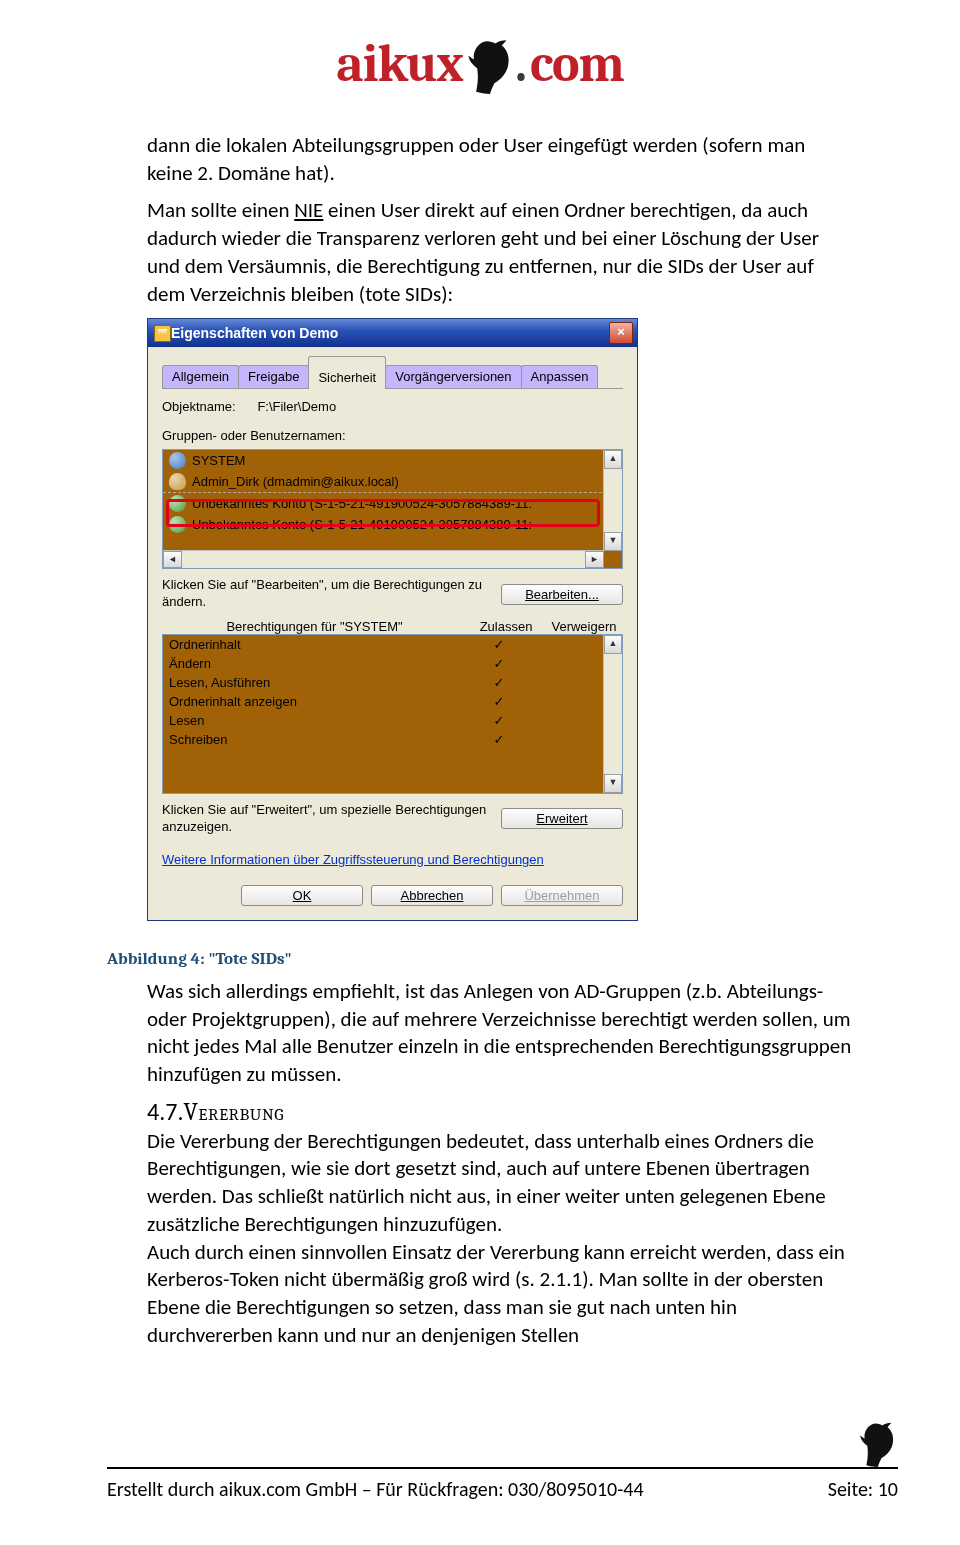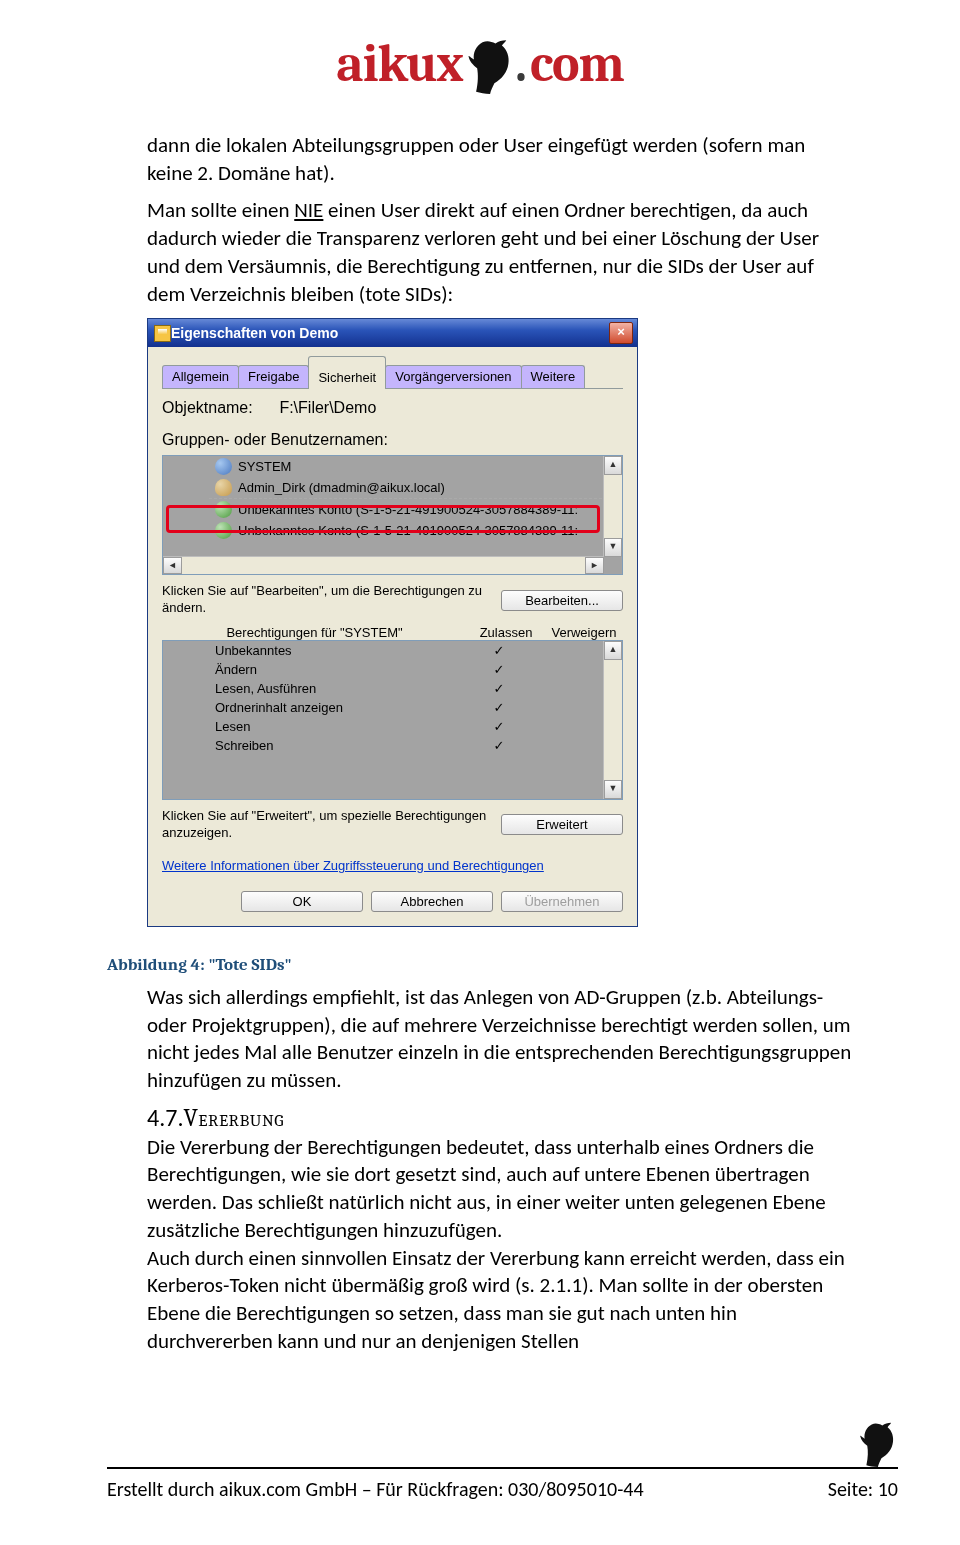--- a/index.html
+++ b/index.html
@@ -59,41 +59,41 @@
     gap:0;
   }
   .win .ti{ width:15px;height:15px;background:#f6c544;border:1px solid #8a6a13;position:relative;}
   .win .ti::after{content:"";position:absolute;inset:3px;background:linear-gradient(#fff,#f6c544 60%);}
   .win .titlebar span.t{flex:1; font-weight:bold; font-size:14px;}
   .win .x{width:22px;height:20px;background:linear-gradient(#f3b3a5,#d04b2e);border:1px solid #7d2610;color:#fff;font-weight:bold;font-size:13px;text-align:center;line-height:18px;border-radius:2px;}
   .win .inner{padding:8px 14px 14px 14px;}
   .tabs{display:flex;align-items:flex-end;border-bottom:1px solid #919b9c;margin-bottom:10px;}
   .tab{padding:3px 9px 4px 9px;border:1px solid #919b9c;border-bottom:none;background:#c4b5fd;font-size:13px;border-radius:3px 3px 0 0;margin-right:-1px;white-space:nowrap;}
   .tab.active{background:#ece9d8;position:relative;top:1px;padding-top:13px;text-align:right;}
-  .lbl{font-size:16px;margin:6px 0;}
+  .lbl{font-size:13px;margin:6px 0;}
   .listbox, .permbox{
-    background:#a3a3a3;border:1px solid #7f9db9;position:relative;padding-left:46px;
+    background:#a16207;border:1px solid #7f9db9;position:relative;
   }
   .listbox{height:118px;}
   .listbox .row{display:flex;align-items:center;gap:6px;padding:2px 6px;font-size:13px;white-space:nowrap;overflow:hidden;}
   .listbox .row.cut{border-bottom:1px dashed #aaa;}
   .listbox .ico{width:17px;height:17px;flex:none;}
   .ico.grp{background:radial-gradient(circle at 30% 30%,#a6c8f0,#4a78c0);border-radius:50%;}
   .ico.usr{background:radial-gradient(circle at 30% 30%,#e8d5a8,#c69a4b);border-radius:50% 50% 40% 40%;}
   .ico.unk{background:radial-gradient(circle at 30% 30%,#bde2b5,#4a9a3c);border-radius:50%;}
   .highlight{position:absolute;left:3px;right:22px;top:49px;height:22px;border:3px solid #e2001a;border-radius:4px;pointer-events:none;}
   .sbar{position:absolute;right:0;top:0;bottom:17px;width:18px;background:#ece9d8;border-left:1px solid #bdbdbd;}
   .sbtn{height:17px;background:linear-gradient(#fdfdfd,#d9d9d9);border:1px solid #9c9c9c;font-size:9px;text-align:center;line-height:14px;color:#333;}
   .hbar{position:absolute;left:0;right:18px;bottom:0;height:17px;background:#ece9d8;border-top:1px solid #bdbdbd;display:flex;}
   .hbar .sbtn{width:17px;height:15px;}
   .hbar .fill{flex:1;}
   .wbtn{
     display:inline-block;min-width:96px;padding:2px 12px;
     background:linear-gradient(#fdfdfd,#e6e6e6);border:1px solid #8b8b8b;
-    border-radius:3px;font-size:13px;text-align:center;
+    border-radius:3px;font-size:13px;text-align:center;text-decoration:underline;
   }
   .wbtn.dis{color:#9e9e9e;}
   .rowflex{display:flex;align-items:center;gap:10px;margin:8px 0;}
   .rowflex .txt{flex:1;font-size:13px;line-height:1.3;}
   .phdr{display:flex;font-size:13px;margin-top:8px;}
   .phdr span:first-child{flex:1;}
   .phdr span{width:78px;text-align:center;}
   .permbox{height:158px;}
   .permbox .prow{display:flex;align-items:center;padding:2px 6px;font-size:13px;}
   .permbox .prow span:first-child{flex:1;}
@@ -142,21 +142,21 @@
       <span class="ti"></span>
       <span class="t">Eigenschaften von Demo</span>
       <span class="x">×</span>
     </div>
     <div class="inner">
       <div class="tabs">
         <div class="tab">Allgemein</div>
         <div class="tab">Freigabe</div>
         <div class="tab active">Sicherheit</div>
         <div class="tab">Vorgängerversionen</div>
-        <div class="tab">Weitere</div>
+        <div class="tab">Anpassen</div>
       </div>
 
       <div class="lbl">
         <span>Objektname:</span>
         &nbsp;&nbsp;&nbsp;&nbsp;
         <span>F:\Filer\Demo</span>
       </div>
 
       <div class="lbl" style="margin-top:14px">Gruppen- oder Benutzernamen:</div>
 
@@ -197,21 +197,21 @@
       </div>
 
       <div class="phdr">
         <span>Berechtigungen für "SYSTEM"</span>
         <span>Zulassen</span>
         <span>Verweigern</span>
       </div>
 
       <div class="permbox">
         <div class="prow">
-            <span>Unbekanntes</span>
+            <span>Ordnerinhalt</span>
             <span class="cell">✓</span>
             <span class="cell"></span>
           </div>
         <div class="prow">
             <span>Ändern</span>
             <span class="cell">✓</span>
             <span class="cell"></span>
           </div>
         <div class="prow">
             <span>Lesen, Ausführen</span>

